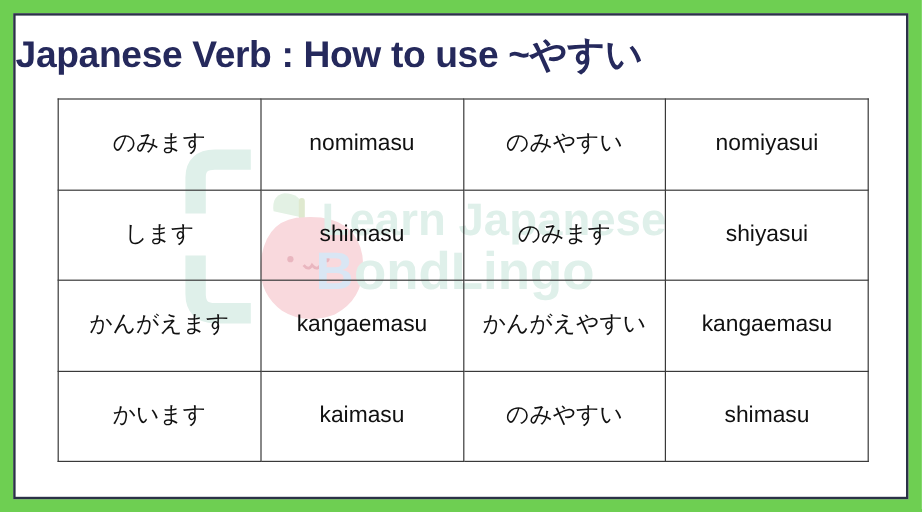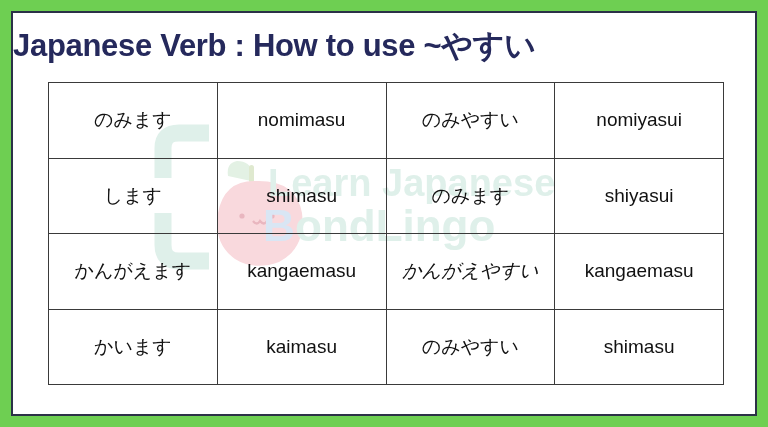--- a/index.html
+++ b/index.html
@@ -81,21 +81,21 @@
     padding: 2px 3px;
     background: transparent;
     font-family: "Liberation Sans", "DejaVu Sans", sans-serif;
   }
 
   #verb-table tr { height: 75.5px; }
 
   .col-kana   { width: 168px; margin-top: 20px; }
   .col-romaji { width: 168px; }
 
-  td.cell-wrap { font-size: 18px; font-style: italic; }
+  td.cell-wrap { font-size: 18px; }
 </style>
 </head>
 <body>
 
 <div id="infographic">
 
   <div id="card">
 
     <svg id="watermark" viewBox="0 0 746 405" xmlns="http://www.w3.org/2000/svg">
 

